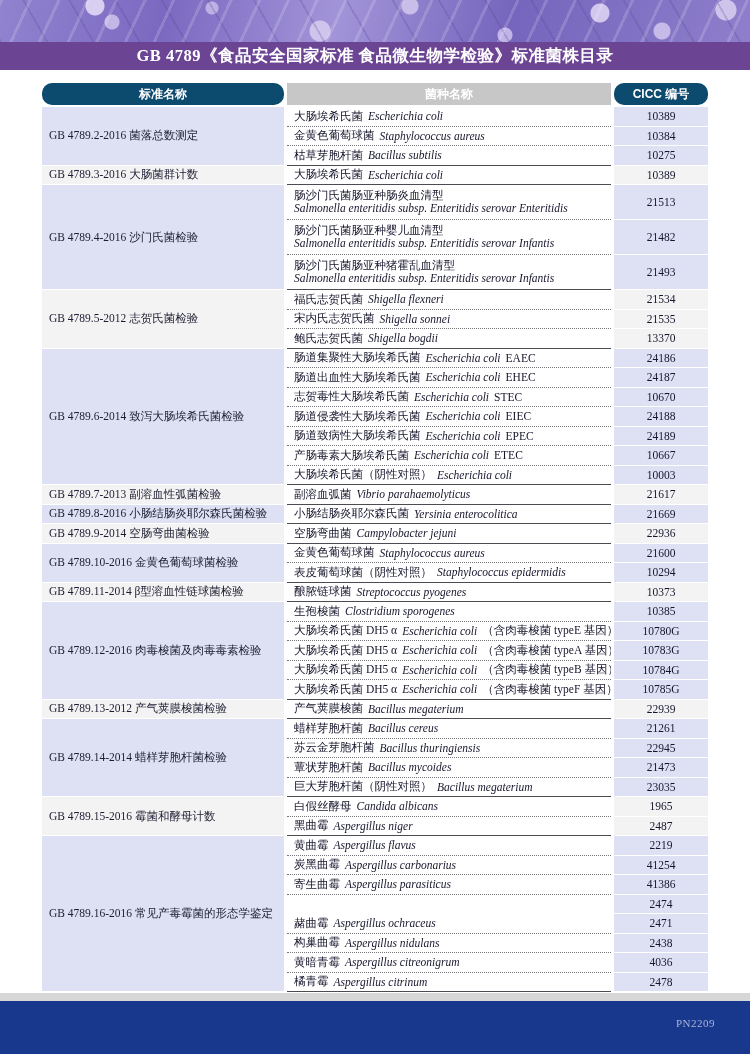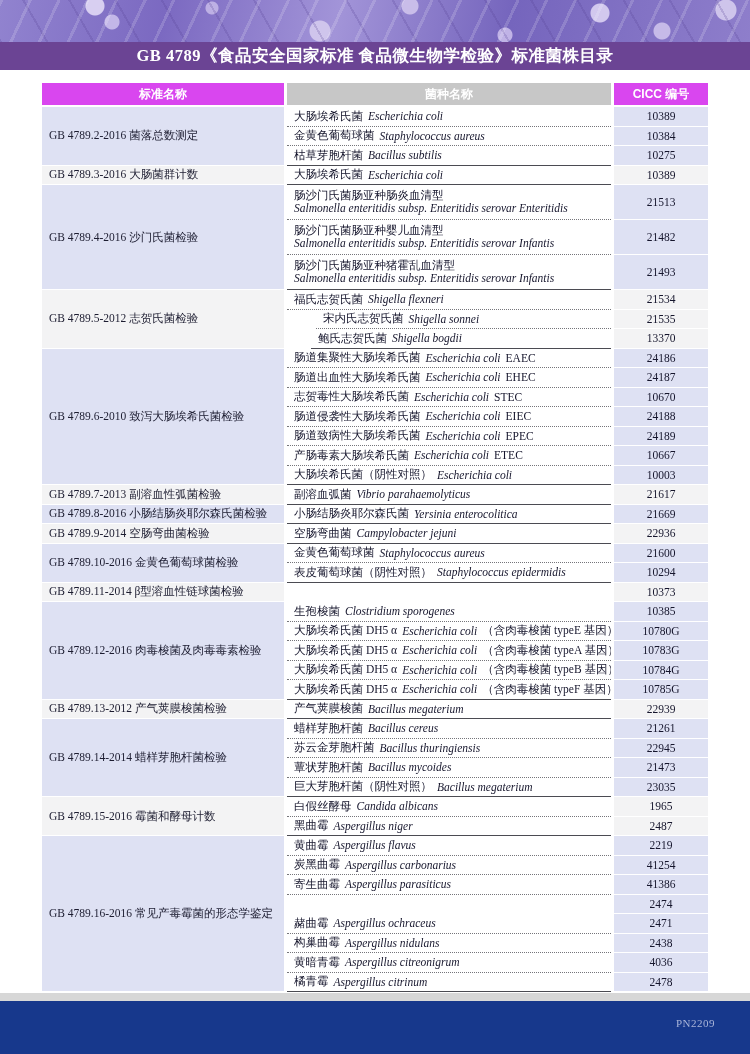--- a/index.html
+++ b/index.html
@@ -28,21 +28,21 @@
 
   
   .title-band{height:28px;line-height:28px;background:#6b4494;text-align:center;}
   .title-band span{color:#ffffff;font-weight:bold;font-size:16.5px;letter-spacing:0.5px;}
 
   
   .table{margin:13px 0 0 42px;width:666px;}
   .thead{display:grid;grid-template-columns:242px 324px 94px;column-gap:3px;height:22px;margin-bottom:2px;}
   .th{display:flex;align-items:center;justify-content:center;color:#ffffff;font-weight:bold;
       font-size:12px;font-family:"Liberation Sans","DejaVu Sans",sans-serif;}
-  .th-purple{background:#d946ef;}
+  .th-purple{background:#0c4a6e;border-radius:10px;}
   .th-gray{background:#c7c7c7;}
 
   .group{display:grid;grid-template-columns:242px 324px 94px;column-gap:3px;}
   .tint-a .std-cell,.tint-a .c-cell{background:#dee1f3;}
   .tint-b .std-cell,.tint-b .c-cell{background:#f3f3f4;}
   .std-cell{display:flex;align-items:center;padding-left:7px;font-size:11.5px;color:#1c1c30;
       border-bottom:1px solid #ffffff;box-sizing:border-box;}
   .m-cell{background:#ffffff;display:flex;align-items:center;padding-left:7px;box-sizing:border-box;
       border-bottom:1px dotted #75757a;font-size:11.5px;color:#15152c;white-space:nowrap;overflow:hidden;}
   .m-cell.last{border-bottom:1px solid #4b4b52;}
@@ -120,33 +120,33 @@
           </div>
           <div class="c-cell row-d" style="grid-area: 3 / 3;">21493</div>
         </div>
         <div class="group tint-b">
           <div class="std-cell" style="grid-area: 1 / 1 / span 3;">GB 4789.5-2012 志贺氏菌检验</div>
           <div class="m-cell row-s" style="grid-area: 1 / 2;">
             <span class="cn">福氏志贺氏菌</span>
             <span class="lat">Shigella flexneri</span>
           </div>
           <div class="c-cell row-s" style="grid-area: 1 / 3;">21534</div>
-          <div class="m-cell row-s" style="grid-area: 2 / 2; margin-left: 29px;">
+          <div class="m-cell row-s" style="grid-area: 2 / 2;">
             <span class="cn">宋内氏志贺氏菌</span>
             <span class="lat">Shigella sonnei</span>
           </div>
           <div class="c-cell row-s" style="grid-area: 2 / 3;">21535</div>
-          <div class="m-cell row-s last" style="grid-area: 3 / 2; margin-left: 24px;">
+          <div class="m-cell row-s last" style="grid-area: 3 / 2;">
             <span class="cn">鲍氏志贺氏菌</span>
             <span class="lat">Shigella bogdii</span>
           </div>
           <div class="c-cell row-s" style="grid-area: 3 / 3;">13370</div>
         </div>
         <div class="group tint-a">
-          <div class="std-cell" style="grid-area: 1 / 1 / span 7;">GB 4789.6-2010 致泻大肠埃希氏菌检验</div>
+          <div class="std-cell" style="grid-area: 1 / 1 / span 7;">GB 4789.6-2014 致泻大肠埃希氏菌检验</div>
           <div class="m-cell row-s" style="grid-area: 1 / 2;">
             <span class="cn">肠道集聚性大肠埃希氏菌</span>
             <span class="lat">Escherichia coli</span>
             <span class="suf">EAEC</span>
           </div>
           <div class="c-cell row-s" style="grid-area: 1 / 3;">24186</div>
           <div class="m-cell row-s" style="grid-area: 2 / 2;">
             <span class="cn">肠道出血性大肠埃希氏菌</span>
             <span class="lat">Escherichia coli</span>
             <span class="suf">EHEC</span>
@@ -214,20 +214,24 @@
           </div>
           <div class="c-cell row-s" style="grid-area: 1 / 3;">21600</div>
           <div class="m-cell row-s last" style="grid-area: 2 / 2;">
             <span class="cn">表皮葡萄球菌（阴性对照）</span>
             <span class="lat">Staphylococcus epidermidis</span>
           </div>
           <div class="c-cell row-s" style="grid-area: 2 / 3;">10294</div>
         </div>
         <div class="group tint-b">
           <div class="std-cell" style="grid-area: 1 / 1 / span 1;">GB 4789.11-2014 β型溶血性链球菌检验</div>
+          <div class="m-cell row-s last" style="grid-area: 1 / 2;">
+            <span class="cn">酿脓链球菌</span>
+            <span class="lat">Streptococcus pyogenes</span>
+          </div>
           <div class="c-cell row-s" style="grid-area: 1 / 3;">10373</div>
         </div>
         <div class="group tint-a">
           <div class="std-cell" style="grid-area: 1 / 1 / span 5;">GB 4789.12-2016 肉毒梭菌及肉毒毒素检验</div>
           <div class="m-cell row-s" style="grid-area: 1 / 2;">
             <span class="cn">生孢梭菌</span>
             <span class="lat">Clostridium sporogenes</span>
           </div>
           <div class="c-cell row-s" style="grid-area: 1 / 3;">10385</div>
           <div class="m-cell row-s" style="grid-area: 2 / 2;">

